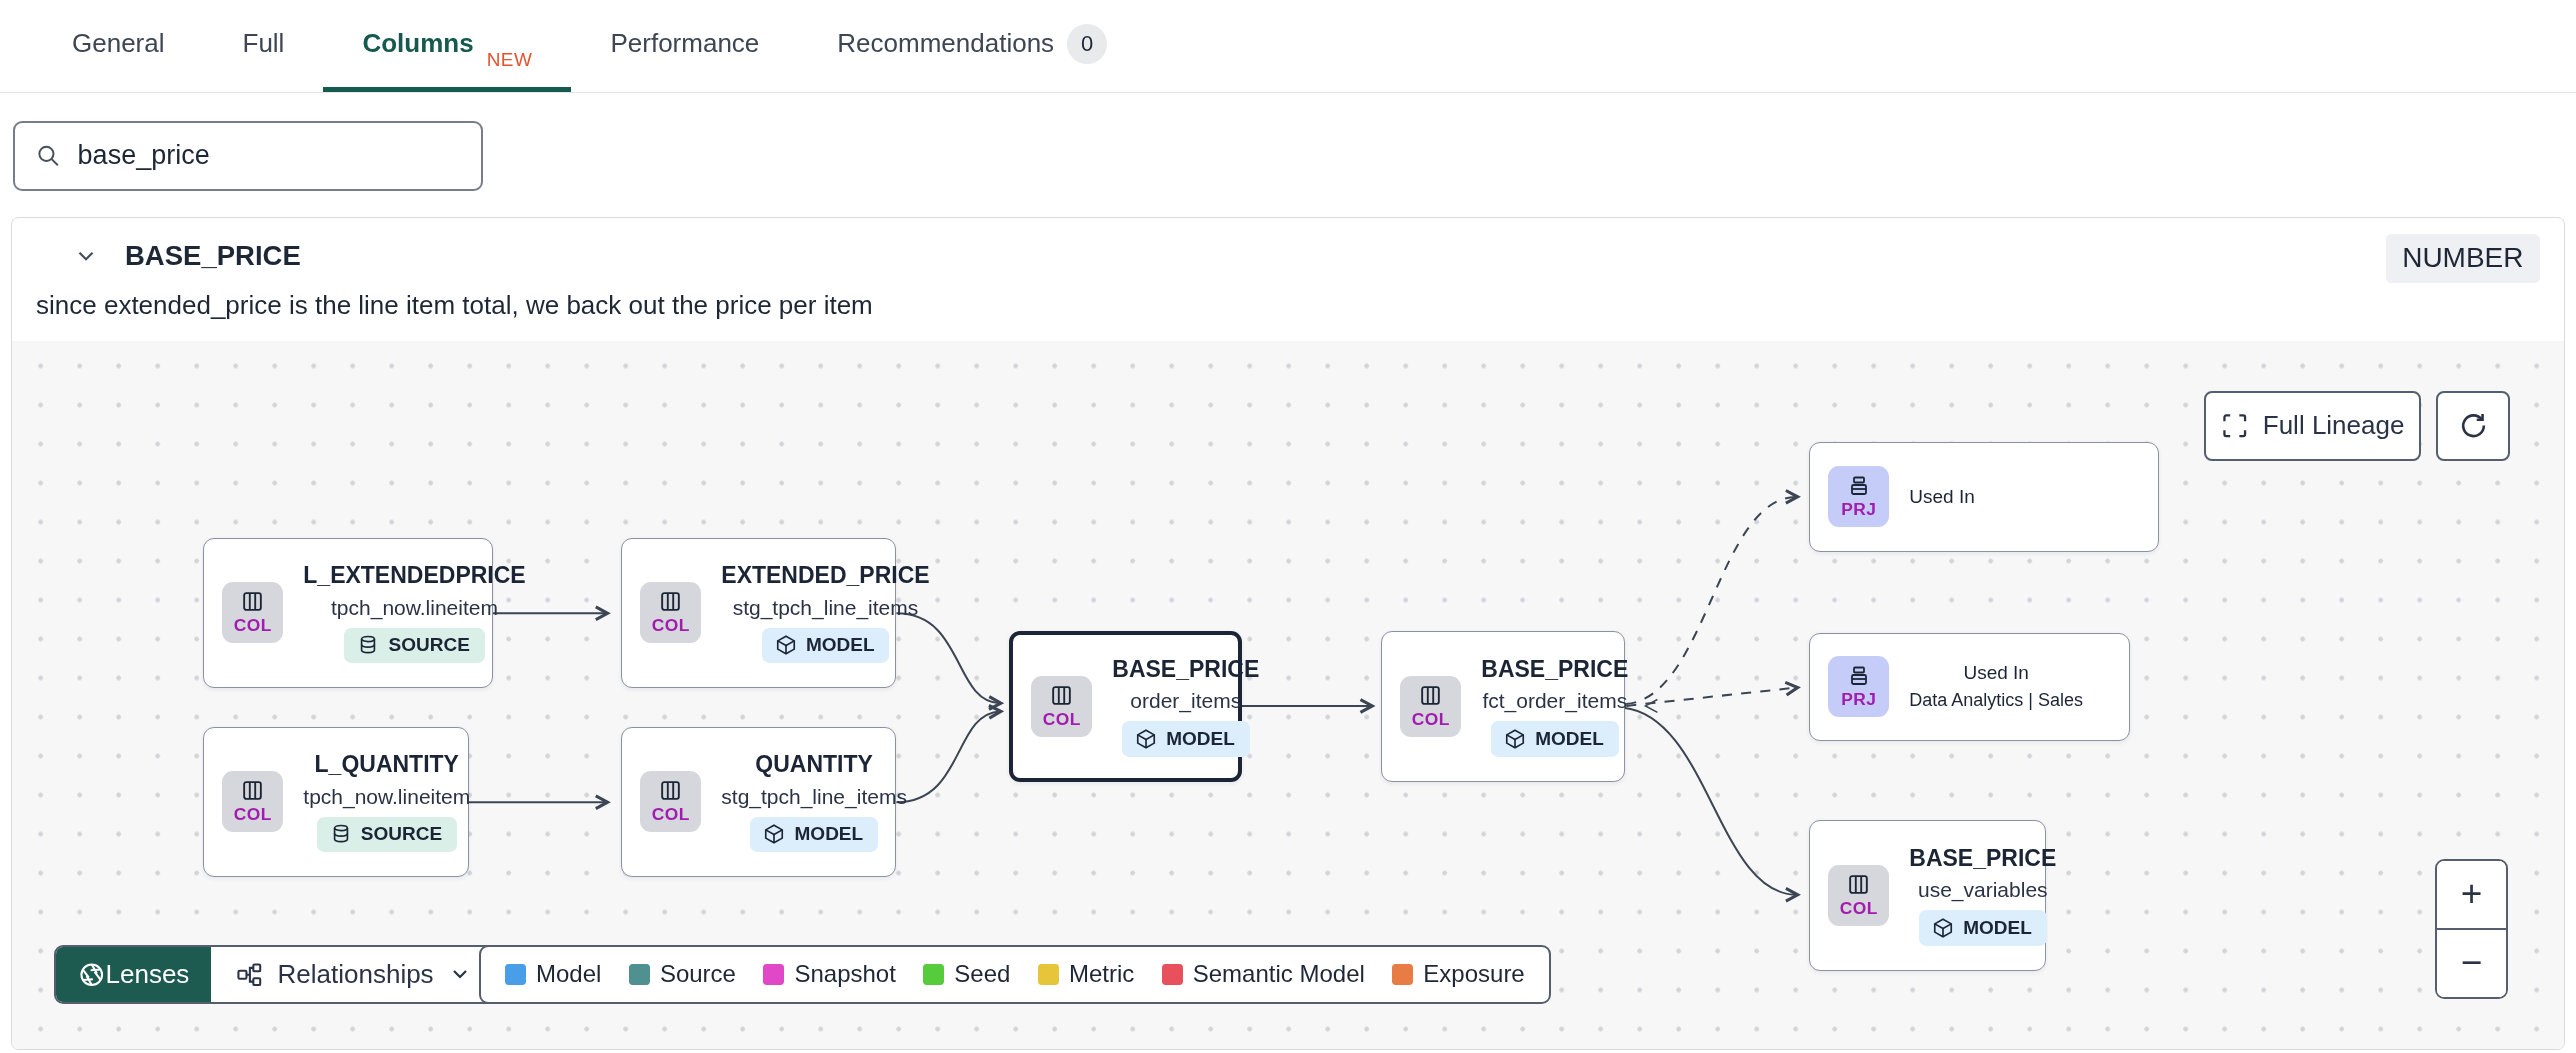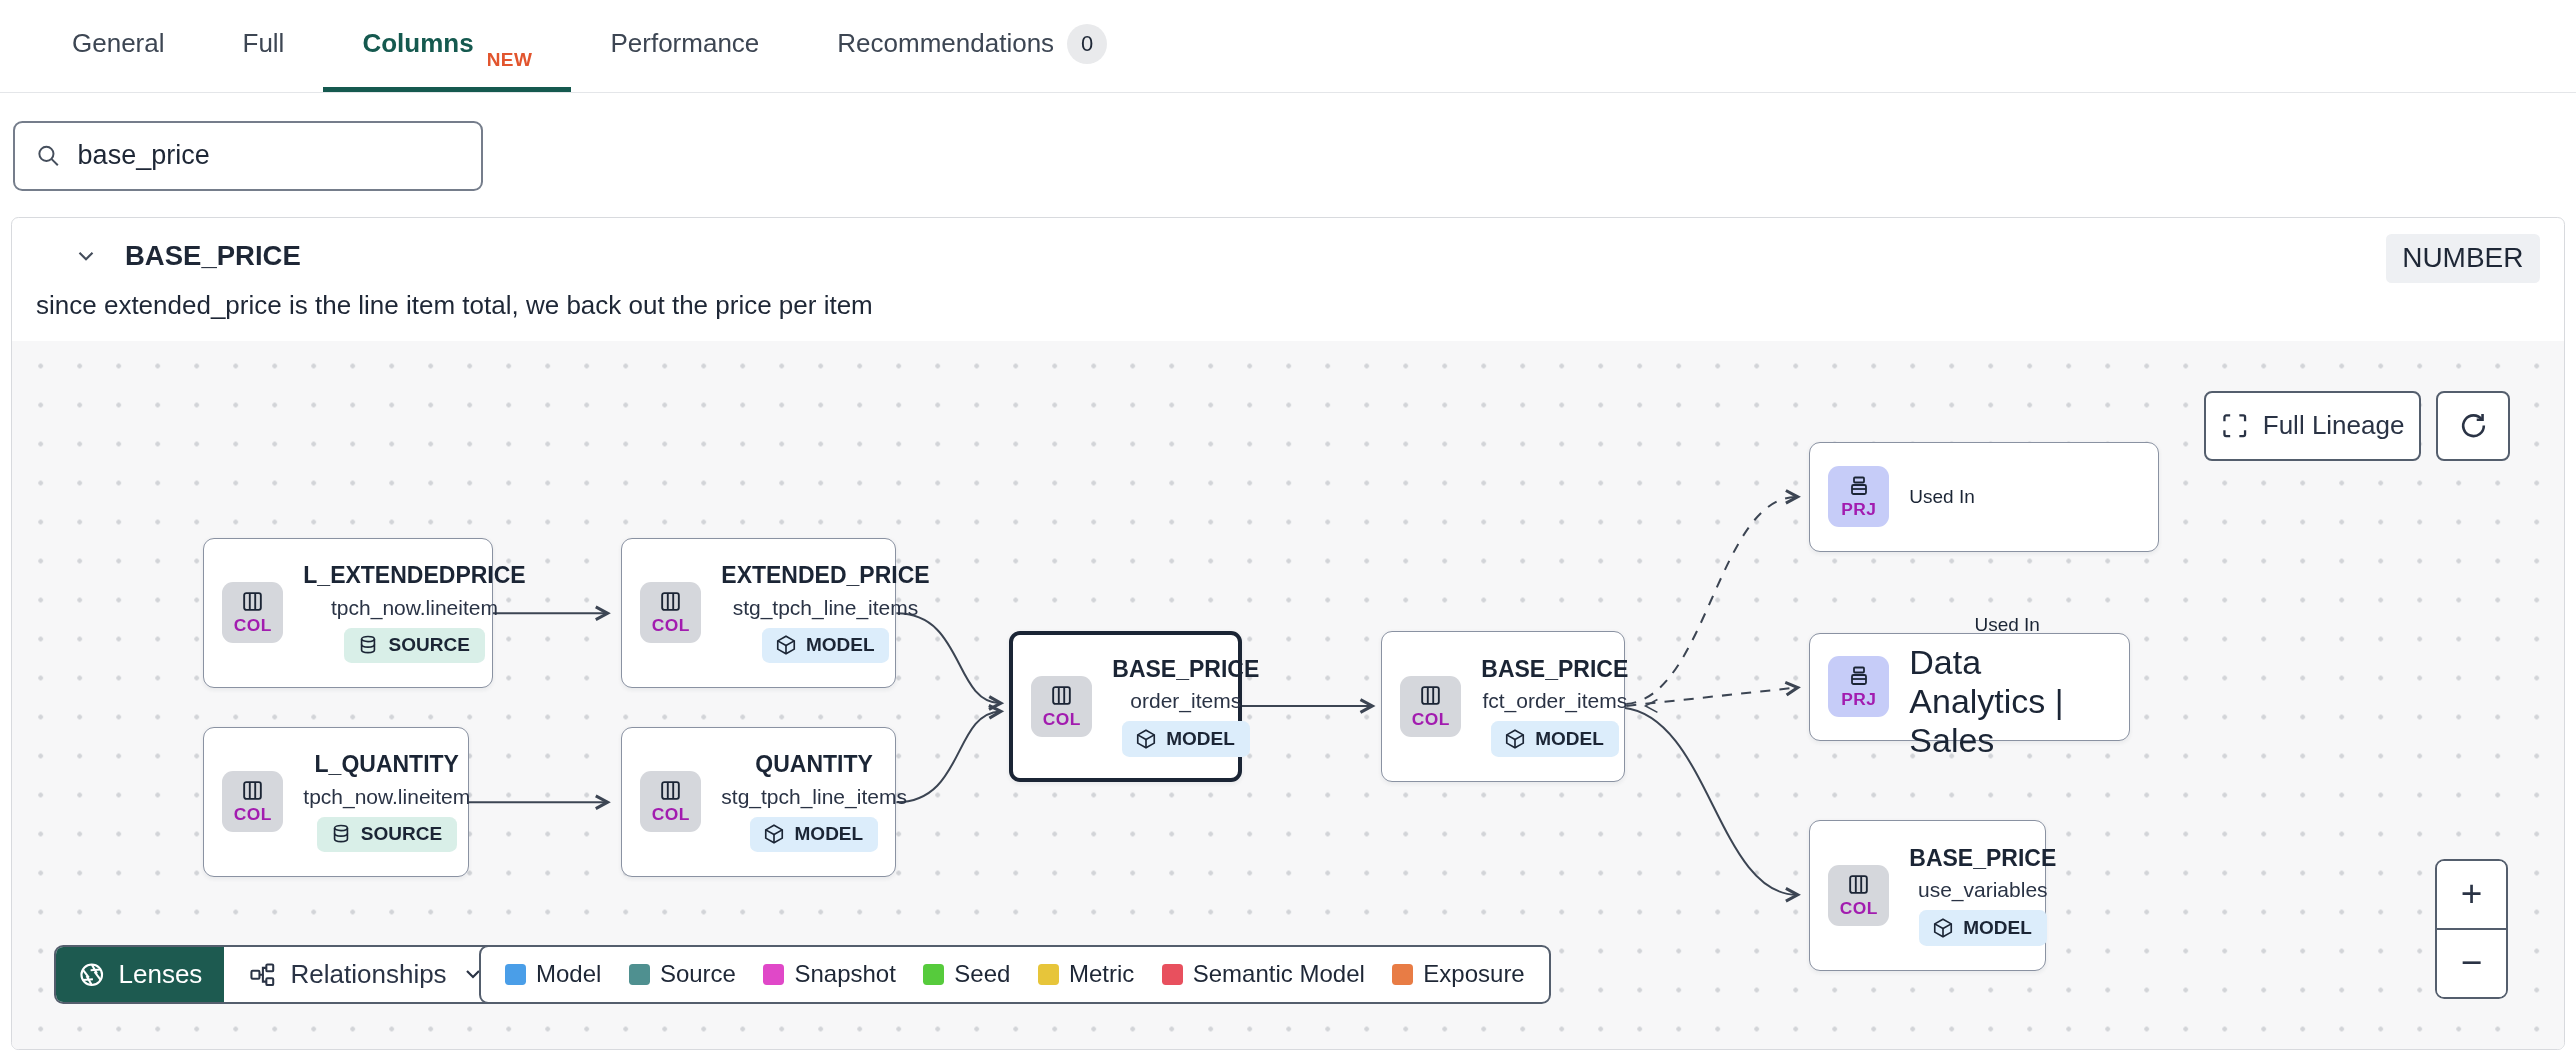--- a/index.html
+++ b/index.html
@@ -5,21 +5,21 @@
   * { margin:0; padding:0; box-sizing:border-box; }
   html,body { width:2576px; height:1053px; background:#ffffff;
     font-family:"Liberation Sans", sans-serif; color:#1e2736; overflow:hidden; }
 
   
   .tabbar { display:flex; align-items:stretch; height:93px; padding-left:33px;
     border-bottom:1.8px solid #e4e6e9; background:#fff; }
   .tab { display:flex; align-items:center; gap:13px; padding:0 39px; font-size:26px;
     color:#3d4653; font-weight:500; border-bottom:5.5px solid transparent; cursor:pointer; }
   .tab.active { color:#15594f; font-weight:700; border-bottom-color:#15594f; }
-  .tab .new-badge { color:#e2552e; font-size:19px; font-weight:700; letter-spacing:0.5px;margin-top:32px; }
+  .tab .new-badge { color:#e2552e; font-size:19px; font-weight:400; letter-spacing:0.5px;margin-top:32px; }
   .tab .count-badge { background:#e9eaec; color:#1e2736; border-radius:916px;
     min-width:40px; height:40px; display:flex; align-items:center; justify-content:center;
     font-size:22px; font-weight:500; padding:0 9.2px; }
 
   
   .search-row { padding:27.5px 0 26px 13px; background:#fff; }
   .search-box { width:470px; height:70px; border:2.3px solid #757d8b; border-radius:9.2px;
     display:flex; align-items:center; gap:16.5px; padding:0 20px; background:#fff; }
   .search-box input { border:none; outline:none; font-size:27px; color:#1e2736; width:100%;
     font-family:"Liberation Sans", sans-serif; background:transparent; }
@@ -70,21 +70,21 @@
     background:#fff; border:2.3px solid #545e6d; border-radius:9.2px; display:flex;
     flex-direction:column; overflow:hidden; }
   .zoom-ctl .zbtn { flex:1; display:flex; align-items:center; justify-content:center;
     font-size:37px; color:#2a3345; background:#fff; border:none; cursor:pointer;
     font-family:"Liberation Sans", sans-serif; }
   .zoom-ctl .zbtn:first-child { border-bottom:2.3px solid #545e6d; }
 
   
   .lens-group { position:absolute; left:42px; top:604px; height:59px; display:flex;
     border:2.3px solid #545e6d; border-radius:9.2px; overflow:hidden; background:#fff; }
-  .lenses-btn { display:flex; align-items:center; gap:13px; padding:0 22px;
+  .lenses-btn { display:flex; align-items:center; padding:0 22px;
     background:#1d5a50; color:#fff; font-size:26px; font-weight:500; cursor:pointer; }
   .rel-btn { display:flex; align-items:center; gap:14.7px; padding:0 24px; background:#fff;
     color:#2a3345; font-size:26px; cursor:pointer; }
   .legend { position:absolute; left:467px; top:604px; height:59px; display:flex;
     align-items:center; gap:27.5px; padding:0 24px; background:#fff;
     border:2.3px solid #545e6d; border-radius:9.2px; }
   .legend-item { display:flex; align-items:center; gap:10px; font-size:24px; color:#1e2736; }
   .legend-swatch { width:21px; height:21px; border-radius:3.7px; }
 
   svg.icn { display:block; }
@@ -307,21 +307,21 @@
       <div class="icon-badge prj">
         <svg class="icn" width="24" height="24" viewBox="0 0 24 24" fill="none" stroke="#1b2535" stroke-width="1.8">
           <rect x="7" y="3.5" width="10" height="5" rx="1"></rect>
             <rect x="5" y="11" width="14" height="9" rx="1.5"></rect>
             <line x1="5" y1="15" x2="19" y2="15"></line>
         </svg>
         <span class="ib-label">PRJ</span>
       </div>
       <div class="node-text">
         <span class="node-eyebrow">Used In</span>
-        <span class="node-title" style="font-weight:500; font-size:34px;">Data Analytics | Sales</span>
+        <span class="node-title" style="font-weight:500; font-size:18px;">Data Analytics | Sales</span>
       </div>
     </div>
 
     <div class="node" style="left:1797px; top:479px; width:237px; height:151px;">
       <div class="icon-badge">
         <svg class="icn" width="25" height="25" viewBox="0 0 24 24" fill="none" stroke="#1b2535" stroke-width="1.8">
           <rect x="4" y="4" width="16" height="16" rx="2"></rect>
             <line x1="9.4" y1="4" x2="9.4" y2="20"></line>
             <line x1="14.6" y1="4" x2="14.6" y2="20"></line>
         </svg>

